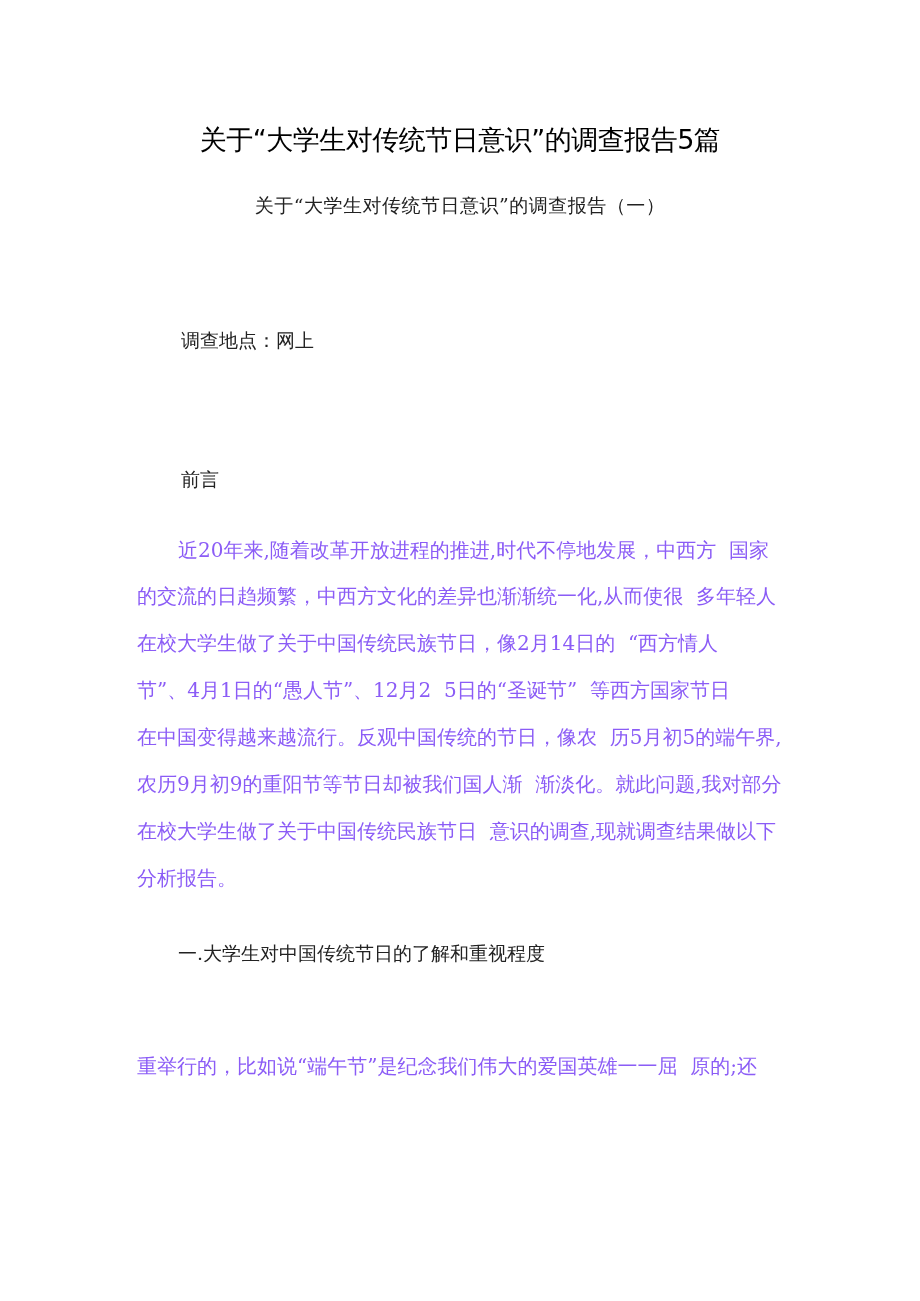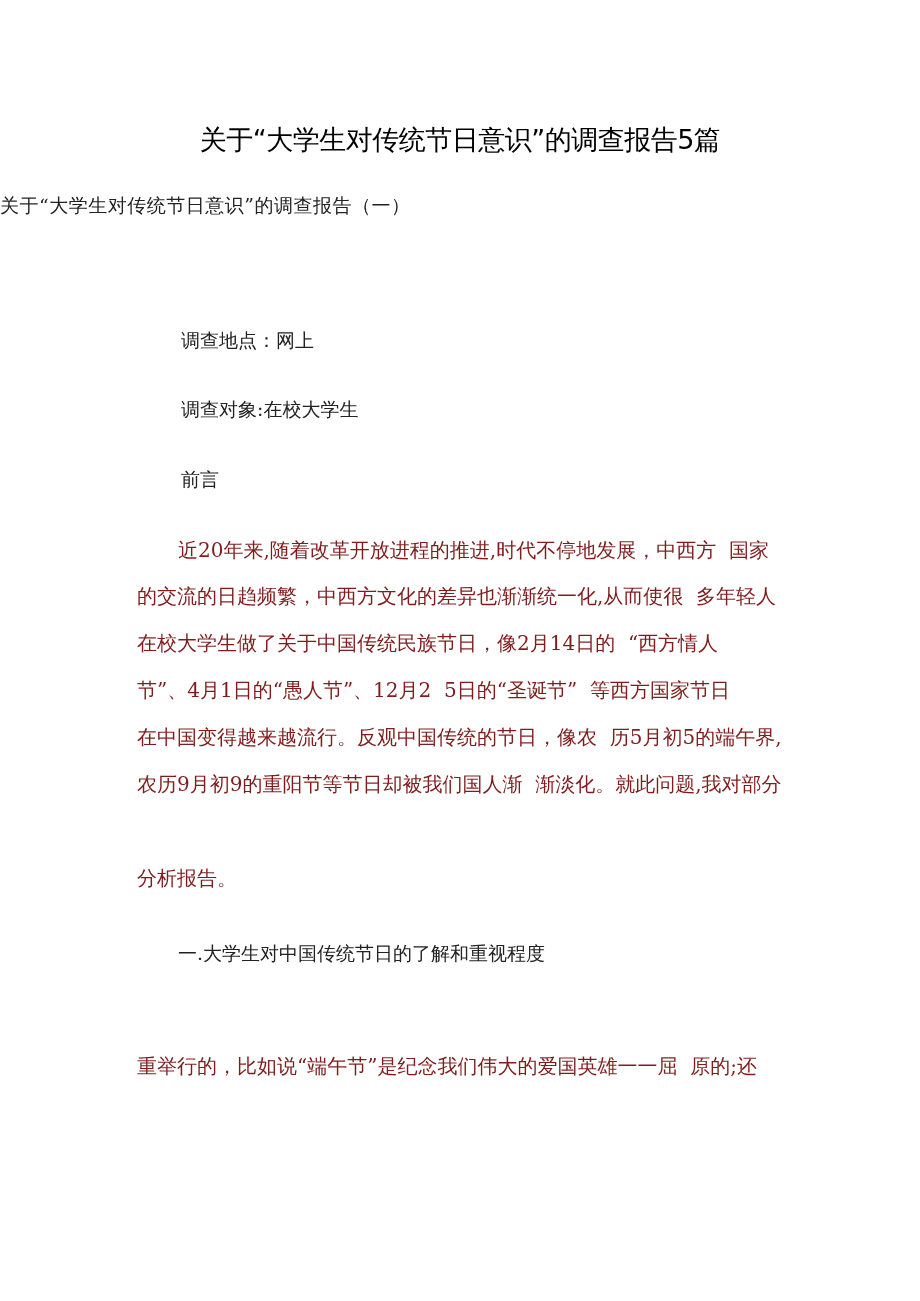--- a/index.html
+++ b/index.html
@@ -2,41 +2,41 @@
 <html><head>
   <meta charset="utf-8">
   <style>
     html, body { margin: 0; padding: 0; background: #ffffff; }
     body { width: 920px; height: 1301px; position: relative; overflow: hidden;
            font-family: "DejaVu Serif", "Liberation Serif", serif; color: #111111; }
     .page { position: absolute; left: 0; top: 0; width: 920px; height: 1301px; background: #fff; }
     .title { position: absolute; top: 120px; left: 0; width: 920px; text-align: center;
              font-family: "DejaVu Sans", "Liberation Sans", sans-serif; font-size: 27px;
              font-weight: normal; color: #000; letter-spacing: -0.5px; line-height: 40px; margin: 0; }
-    .subtitle { position: absolute; top: 190px; left: 0; width: 920px; text-align: left;
+    .subtitle { position: absolute; top: 190px; left: 0; width: 920px; text-align: center;
                 font-size: 19px; color: #222; line-height: 30px; margin: 0; letter-spacing: 0.5px; }
     .meta { position: absolute; left: 181px; font-size: 19px; line-height: 30px; color: #222; white-space: pre; }
-    .line { position: absolute; left: 137px; font-size: 20px; line-height: 30px; color: #7f1d1d; white-space: pre; }
+    .line { position: absolute; left: 137px; font-size: 20px; line-height: 30px; color: #8b5cf6; white-space: pre; }
     .indent { left: 178px; }
   </style>
 </head>
 <body>
 
 <div class="page">
   <h1 class="title">关于“大学生对传统节日意识”的调查报告5篇</h1>
   <p class="subtitle">关于“大学生对传统节日意识”的调查报告（一）</p>
 
   <div class="meta" style="top:325px">调查地点：网上</div>
-  <div class="meta" style="top:394px">调查对象:在校大学生</div>
   <div class="meta" style="top:464px">前言</div>
 
   <div class="line indent" style="top:535px">近20年来,随着改革开放进程的推进,时代不停地发展，中西方  国家</div>
   <div class="line" style="top:581px">的交流的日趋频繁，中西方文化的差异也渐渐统一化,从而使很  多年轻人</div>
   <div class="line" style="top:628px">在校大学生做了关于中国传统民族节日，像2月14日的  “西方情人</div>
   <div class="line" style="top:675px">节”、4月1日的“愚人节”、12月2  5日的“圣诞节”  等西方国家节日</div>
   <div class="line" style="top:722px">在中国变得越来越流行。反观中国传统的节日，像农  历5月初5的端午界,</div>
   <div class="line" style="top:769px">农历9月初9的重阳节等节日却被我们国人渐  渐淡化。就此问题,我对部分</div>
+  <div class="line" style="top:816px">在校大学生做了关于中国传统民族节日  意识的调查,现就调查结果做以下</div>
   <div class="line" style="top:863px">分析报告。</div>
 
   <div class="meta" style="top:938px; left:178px">一.大学生对中国传统节日的了解和重视程度</div>
 
   <div class="line" style="top:1051px">重举行的，比如说“端午节”是纪念我们伟大的爱国英雄一一屈  原的;还</div>
 </div>
 
 </body></html>

